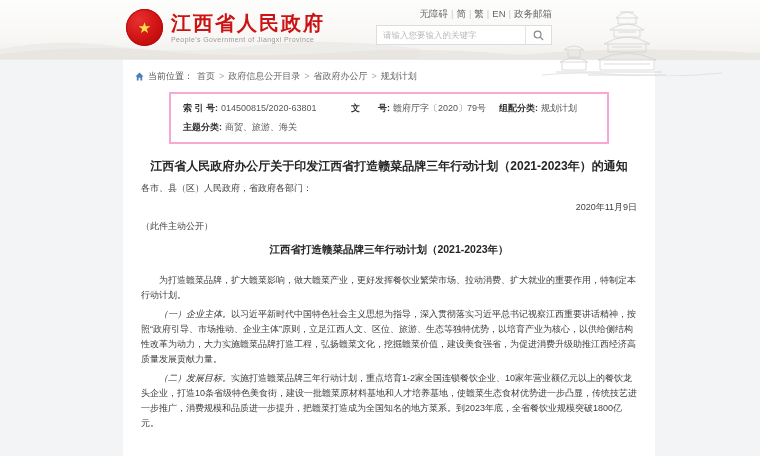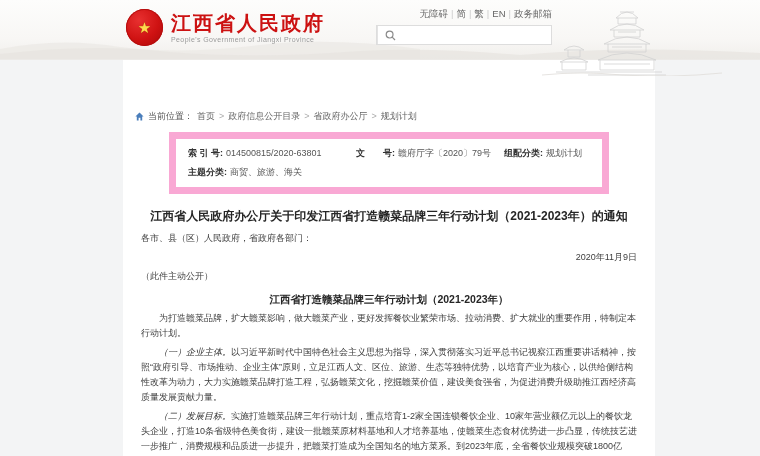--- a/index.html
+++ b/index.html
@@ -47,43 +47,43 @@
     display:flex; align-items:center; justify-content:center; cursor:pointer;
   }
   .pavilion { position:absolute; right:38px; top:2px; width:180px; height:74px; pointer-events:none; z-index:3; }
   
   .main-col {
     position:absolute; left:123px; top:60px; width:532px; height:396px;
     background:#fff; z-index:1;
   }
   .breadcrumb {
     display:flex; align-items:center; gap:4px;
-    padding:10px 10px 0 12px; font-size:9px; color:#888; line-height:12px;margin-top:40px;
+    padding:10px 10px 0 12px; font-size:9px; color:#888; line-height:12px;
   }
   .breadcrumb .label { color:#555; }
   .breadcrumb a { color:#666; text-decoration:none; cursor:pointer; }
   .breadcrumb .sep { color:#aaa; }
   .meta-box {
     margin:10px auto 0; width:440px;
-    border:7px solid #f9a8d4;
+    border:2px solid #f9a8d4;
     display:grid; grid-template-columns:168px 148px 1fr;
     padding:8px 0 8px 12px; row-gap:6px;
     font-size:9px; color:#555; line-height:13px;
   }
   .meta-box b { color:#333; margin-right:3px; font-weight:bold; white-space:pre; }
   
   .article { margin:0 18px; font-size:9px; line-height:15px; color:#3d3d3d; }
   .doc-title {
     font-size:12px; font-weight:bold; color:#262626;
     text-align:center; margin:13px 6px 6px; line-height:18px;
   }
   .article p { margin:4px 0; }
   .indent { text-indent:2em; }
   .date { text-align:right; }
-  .plan-title { text-align:center; font-weight:bold; font-size:10.5px; color:#262626; margin:7px 0 4px; line-height:16px; }
+  .plan-title { text-align:center; font-weight:bold; font-size:10.5px; color:#262626; margin:7px 0 16px; line-height:16px; }
   .heading { font-weight:bold; color:#262626; text-indent:2em; margin:5px 0 4px; }
   .kai { font-style:italic; color:#333; }
 </style>
 </head>
 <body>
 
 <div class="header">
   <svg class="mountains" viewBox="0 0 760 26" preserveAspectRatio="none">
     <path d="M0,26 L0,16 Q60,4 120,14 Q180,22 260,12 Q330,4 420,16 L420,26 Z" fill="#eceae6" opacity="0.8"></path>
     <path d="M0,26 L0,21 Q90,10 170,19 Q260,26 360,18 Q430,14 520,22 Q620,12 760,20 L760,26 Z" fill="#e7e4e0" opacity="0.7"></path>
@@ -97,20 +97,21 @@
       <div class="logo-title">江西省人民政府</div>
       <div class="logo-sub">People's Government of Jiangxi Province</div>
     </div>
   </div>
 
   <div class="utils">
     <div class="top-links">
       <a>无障碍</a><span class="sep">|</span><a>简</a><span class="sep">|</span><a>繁</a><span class="sep">|</span><a>EN</a><span class="sep">|</span><a>政务邮箱</a>
     </div>
     <div class="searchbar">
+      <input value="" placeholder="请输入您要输入的关键字" style="">
       <div class="search-btn">
         <svg width="11" height="11" viewBox="0 0 11 11">
           <circle cx="4.6" cy="4.6" r="3.4" fill="none" stroke="#8a8a8a" stroke-width="1.2"></circle>
           <line x1="7.2" y1="7.2" x2="10" y2="10" stroke="#8a8a8a" stroke-width="1.2"></line>
         </svg>
       </div>
     </div>
   </div>
 
   <svg class="pavilion" viewBox="0 0 180 74">

